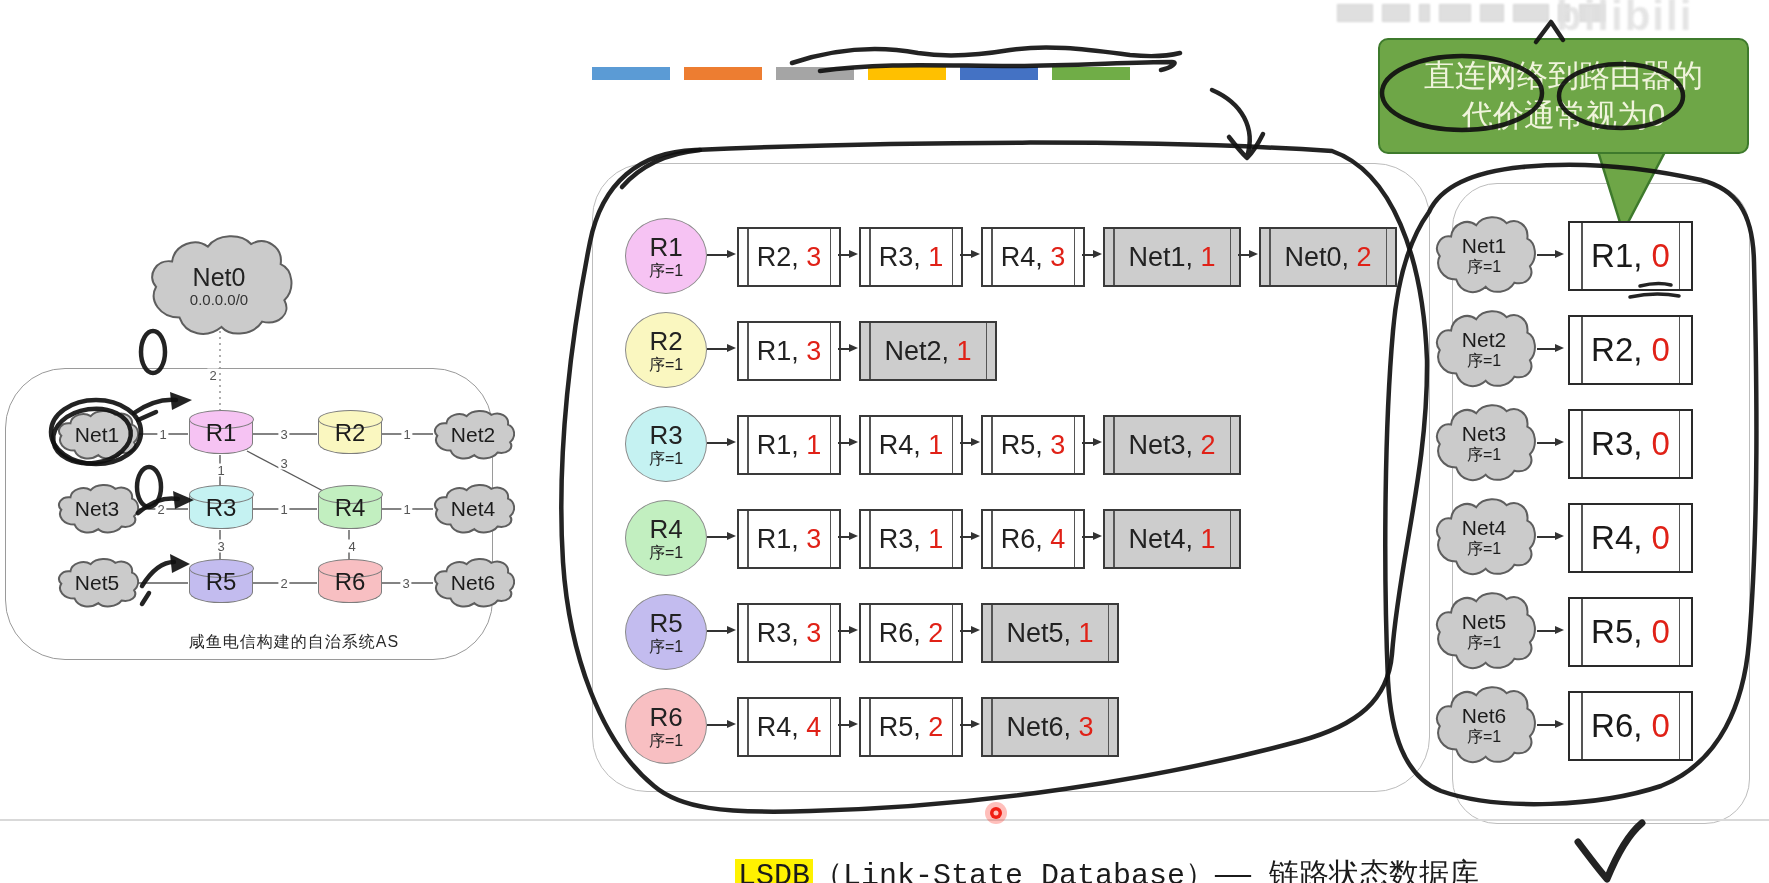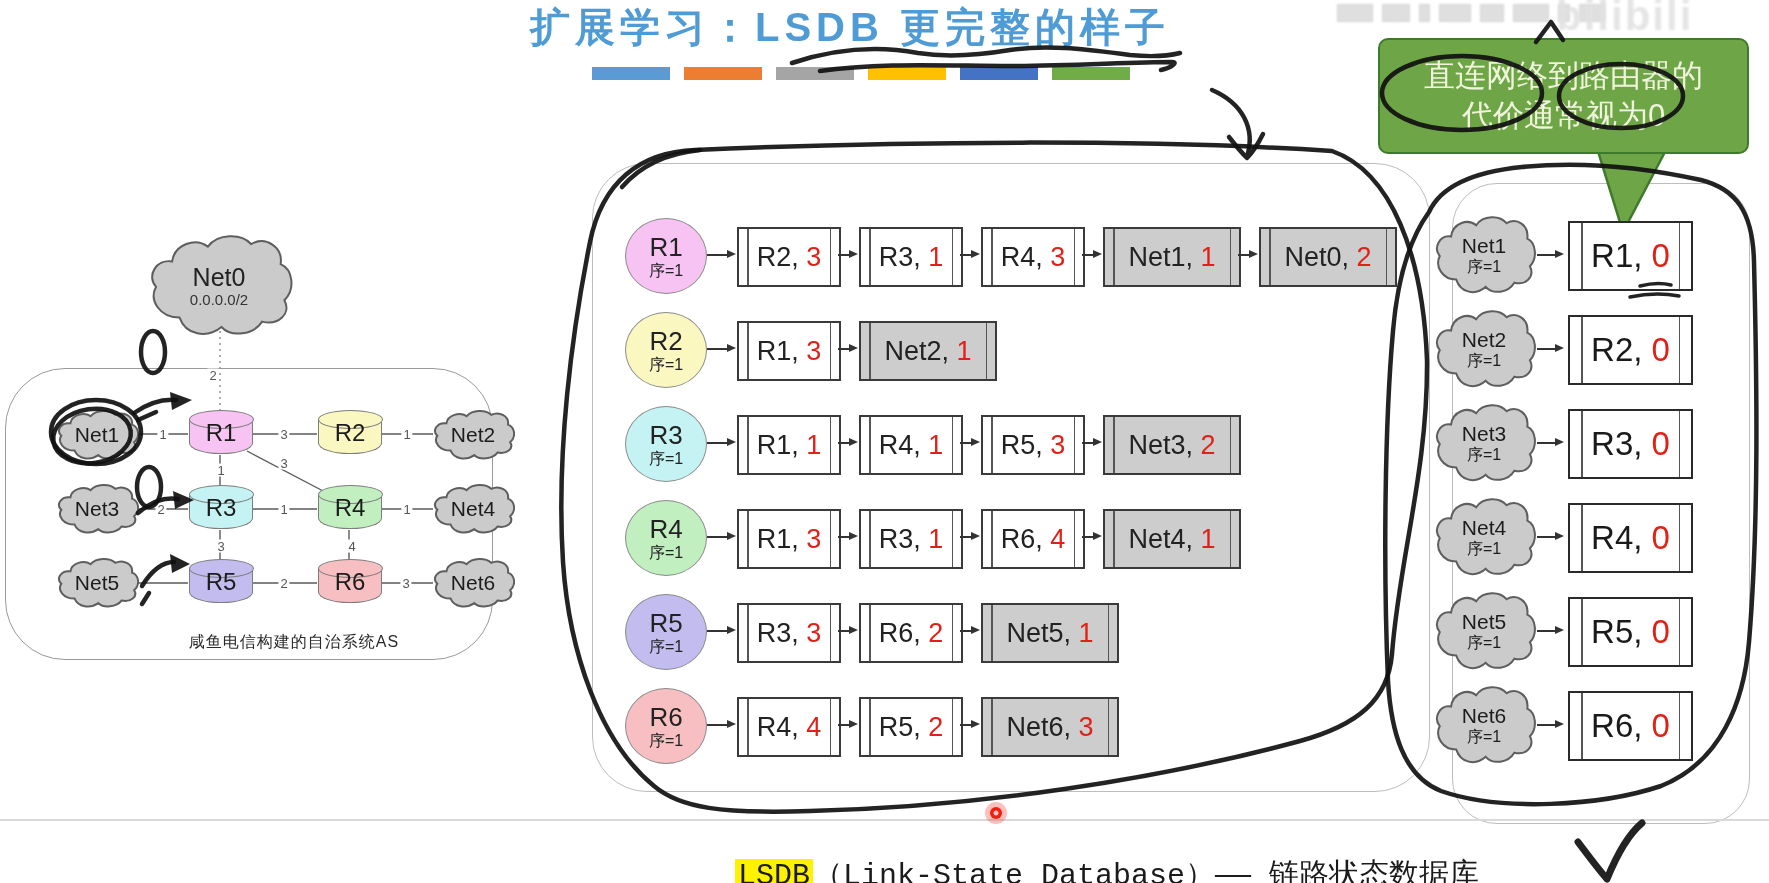--- a/index.html
+++ b/index.html
@@ -91,21 +91,20 @@
       <i style="width:26px"></i>
       <i style="width:9px"></i>
       <i style="width:30px"></i>
     <i style="width:22px"></i>
       <i style="width:34px"></i>
       <i style="width:10px"></i>
       <i style="width:24px"></i>
   </div>
   <div class="wm-logo">bilibili</div>
 
-  <div class="title">扩展学习：LSDB 更完整的样子</div>
   <div class="bar" style="left: 592px; background: rgb(91, 155, 213);"></div>
   <div class="bar" style="left: 684px; background: rgb(237, 125, 49);"></div>
   <div class="bar" style="left: 776px; background: rgb(165, 165, 165);"></div>
   <div class="bar" style="left: 868px; background: rgb(255, 192, 0);"></div>
   <div class="bar" style="left: 960px; background: rgb(68, 114, 196);"></div>
   <div class="bar" style="left: 1052px; background: rgb(112, 173, 71);"></div>
 
   <div class="prect" style="left:5px;top:368px;width:486px;height:290px;border-radius:60px;border-color:#9a9a9a"></div>
   <div class="prect" style="left:592px;top:163px;width:836px;height:627px;border-radius:55px"></div>
   <div class="prect" style="left:1452px;top:183px;width:296px;height:639px;border-radius:45px"></div>
@@ -132,21 +131,21 @@
   <div class="bubble" style="background: rgb(110, 166, 71);">
     <span>直连网络到路由器的</span>
     <span>代价通常视为0</span>
   </div>
 
   <div class="cloud net0-cloud" style="left:145px;top:232px">
     <svg viewBox="0 0 120 80" preserveAspectRatio="none">
         <use href="#cloudshape"></use>
       </svg>
     <span class="n1">Net0</span>
-    <span class="n2">0.0.0.0/2</span>
+    <span class="n2">0.0.0.0/0</span>
   </div>
   <div class="cloud tp-cloud" style="left:55px;top:409px">
     <svg viewBox="0 0 120 80" preserveAspectRatio="none">
         <use href="#cloudshape"></use>
       </svg>
     <span>Net1</span>
   </div>
   <div class="cloud tp-cloud" style="left:431px;top:409px">
     <svg viewBox="0 0 120 80" preserveAspectRatio="none">
         <use href="#cloudshape"></use>

